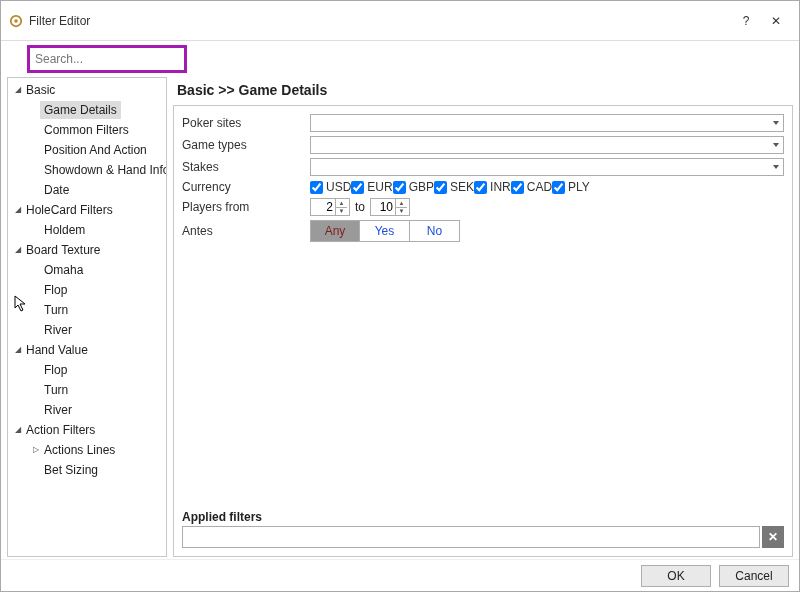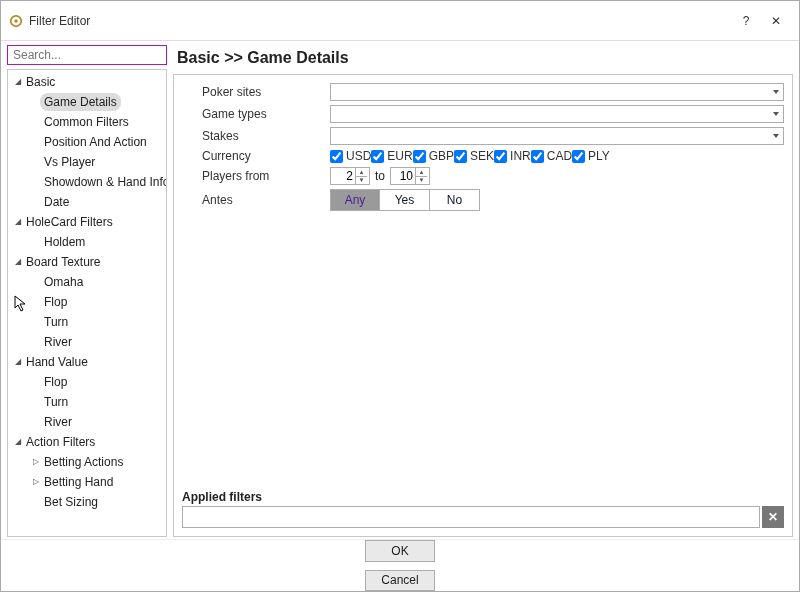--- a/index.html
+++ b/index.html
@@ -6,53 +6,53 @@
   html, body { margin:0; padding:0; font-family: "Segoe UI", Tahoma, sans-serif; font-size:12px; color:#222; background:#fff; }
   .window { width:800px; height:592px; border:1px solid #aaa; background:#fff; display:flex; flex-direction:column; position:relative; }
   .titlebar { height:40px; display:flex; align-items:center; padding:0 8px; border-bottom:1px solid #ddd; }
   .titlebar .app-icon { width:14px; height:14px; margin-right:6px; display:inline-block; }
   .titlebar .app-icon svg { width:14px; height:14px; }
   .titlebar .title { flex:1; font-size:12px; color:#333; }
   .titlebar .btn { width:30px; height:20px; display:flex; align-items:center; justify-content:center; color:#333; cursor:default; }
   .body { flex:1; display:flex; overflow:hidden; padding:4px 6px 2px 6px; gap:6px; }
   .sidebar { width:160px; display:flex; flex-direction:column; }
   .search-wrap { padding:0 0 4px 0; }
-  .search { width:100%; height:20px; border:1px solid #a21caf; padding:2px 5px; font-size:12px; color:#888; }
+  .search { width:100%; height:28px; border:3px solid #a21caf; padding:2px 5px; font-size:12px; color:#888;margin-left:20px; }
   .tree { flex:1; border:1px solid #c7c7c7; background:#fff; overflow:auto; padding:2px 0; }
   .node { padding:1px 0 1px 6px; white-space:nowrap; cursor:default; line-height:16px; }
   .node .tri { display:inline-block; width:8px; text-align:center; color:#555; font-size:8px; vertical-align:middle; }
   .node .lbl { display:inline-block; padding:1px 4px; vertical-align:middle; }
-  .node .lbl.sel { background:#dcdcdc; border-radius:8px; }
+  .node .lbl.sel { background:#dcdcdc; border-radius:0; }
   .child { padding-left:24px; }
   .main { flex:1; display:flex; flex-direction:column; overflow:hidden; position:relative; }
-  .crumb { font-size:16px; font-weight:700; padding:4px 4px 6px 4px; border-bottom:1px solid transparent; }
+  .crumb { font-size:14px; font-weight:700; padding:4px 4px 6px 4px; border-bottom:1px solid transparent;margin-top:33px; }
   .panel { flex:1; border:1px solid #c7c7c7; padding:8px 8px; display:flex; flex-direction:column; overflow:hidden; }
-  .form { display:grid; grid-template-columns:120px 1fr; row-gap:4px; column-gap:8px; align-items:center;margin-left:20px; }
+  .form { display:grid; grid-template-columns:120px 1fr; row-gap:4px; column-gap:8px; align-items:center; }
   .form label { font-size:12px; color:#333; }
   .combo { width:100%; height:18px; border:1px solid #adadad; background:#fff; position:relative; }
   .combo::after { content:""; position:absolute; right:4px; top:6px; border-left:3px solid transparent; border-right:3px solid transparent; border-top:4px solid #555; }
   .chk-row { display:flex; align-items:center; flex-wrap:wrap; }
   .chk { display:flex; align-items:center; gap:3px; }
   .chk input { margin:0; }
   .numrow { display:flex; align-items:center; gap:5px; }
   .numbox { width:40px; height:18px; border:1px solid #adadad; display:flex; align-items:center; }
   .numbox input { border:none; width:24px; text-align:right; padding:0 2px; font-size:12px; outline:none; }
   .spinners { width:12px; height:16px; border-left:1px solid #adadad; display:flex; flex-direction:column; }
   .spinners span { flex:1; display:flex; align-items:center; justify-content:center; font-size:6px; color:#555; border-bottom:1px solid #adadad; cursor:default; }
   .spinners span:last-child { border-bottom:none; }
   .seg { display:flex; }
-  .seg button { width:50px; height:22px; border:1px solid #adadad; background:#fff; font-size:12px; color:#0f172a; cursor:default; }
+  .seg button { width:50px; height:22px; border:1px solid #adadad; background:#fff; font-size:12px; color:#1d4ed8; cursor:default; }
   .seg button + button { border-left:none; }
-  .seg button.active { background:#9a9a9a; color:#4c1d95; }
+  .seg button.active { background:#9a9a9a; color:#7f1d1d; }
   .applied-block { margin-top:auto;font-weight:bold; }
   .applied-label { font-size:12px; padding-top:6px; }
   .applied-row { display:flex; gap:2px; margin-top:2px; align-items:stretch; }
   .applied-input { flex:1; height:22px; border:1px solid #adadad; background:#fff; }
   .applied-clear { width:22px; height:22px; background:#777; color:#fff; display:flex; align-items:center; justify-content:center; font-size:12px; cursor:default; }
-  .footer { height:52px; display:flex; align-items:center; justify-content:flex-end; padding:0 10px; gap:8px; border-top:1px solid #eee;flex-direction:column; }
+  .footer { height:32px; display:flex; align-items:center; justify-content:flex-end; padding:0 10px; gap:8px; border-top:1px solid #eee; }
   .footer button { width:70px; height:22px; border:1px solid #adadad; background:#e9e9e9; font-size:12px; color:#222; cursor:default; }
   .cursor-ptr { position:absolute; left:13px; top:294px; pointer-events:none; }
 </style>
 </head>
 <body>
 
 <div class="window">
 
   <div class="titlebar">
     <span class="app-icon">
@@ -70,37 +70,35 @@
 
     <div class="sidebar">
       <div class="search-wrap">
         <input class="search" placeholder="Search..." style="">
       </div>
       <div class="tree" id="tree">
           <div class="node"><span class="tri">◢</span><span class="lbl">Basic</span></div>
           <div class="node child"><span class="tri"></span><span class="lbl sel">Game Details</span></div>
           <div class="node child"><span class="tri"></span><span class="lbl">Common Filters</span></div>
           <div class="node child"><span class="tri"></span><span class="lbl">Position And Action</span></div>
-          <div class="node child"><span class="tri"></span><span class="lbl">Vs Player</span></div>
           <div class="node child"><span class="tri"></span><span class="lbl">Showdown &amp; Hand Info</span></div>
           <div class="node child"><span class="tri"></span><span class="lbl">Date</span></div>
           <div class="node"><span class="tri">◢</span><span class="lbl">HoleCard Filters</span></div>
           <div class="node child"><span class="tri"></span><span class="lbl">Holdem</span></div>
           <div class="node"><span class="tri">◢</span><span class="lbl">Board Texture</span></div>
           <div class="node child"><span class="tri"></span><span class="lbl">Omaha</span></div>
           <div class="node child"><span class="tri"></span><span class="lbl">Flop</span></div>
           <div class="node child"><span class="tri"></span><span class="lbl">Turn</span></div>
           <div class="node child"><span class="tri"></span><span class="lbl">River</span></div>
           <div class="node"><span class="tri">◢</span><span class="lbl">Hand Value</span></div>
           <div class="node child"><span class="tri"></span><span class="lbl">Flop</span></div>
           <div class="node child"><span class="tri"></span><span class="lbl">Turn</span></div>
           <div class="node child"><span class="tri"></span><span class="lbl">River</span></div>
           <div class="node"><span class="tri">◢</span><span class="lbl">Action Filters</span></div>
-          <div class="node child"><span class="tri">▷</span><span class="lbl">Betting Actions</span></div>
-          <div class="node child"><span class="tri">▷</span><span class="lbl">Betting Hand</span></div>
+          <div class="node child"><span class="tri">▷</span><span class="lbl">Actions Lines</span></div>
           <div class="node child"><span class="tri"></span><span class="lbl">Bet Sizing</span></div>
         </div>
     </div>
 
     <div class="main">
       <div class="crumb">Basic &gt;&gt; Game Details</div>
 
       <div class="panel">
         <div class="form">
 

